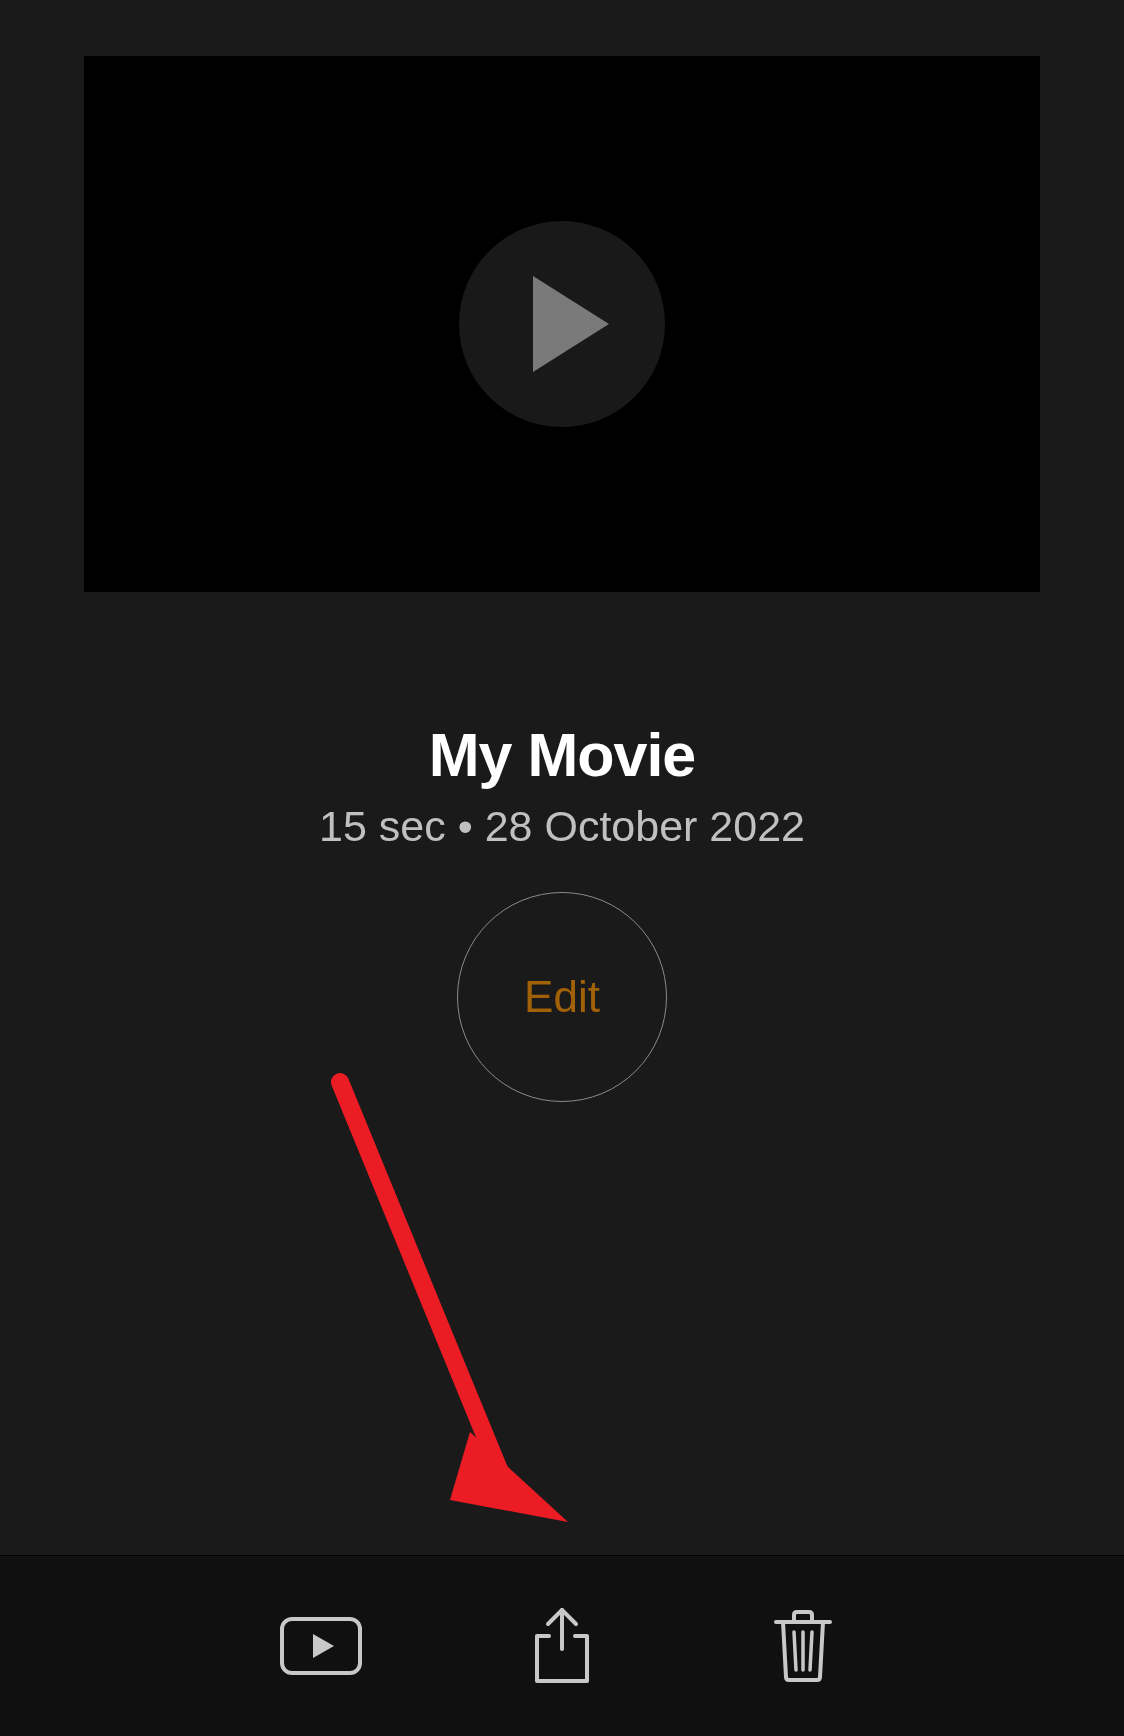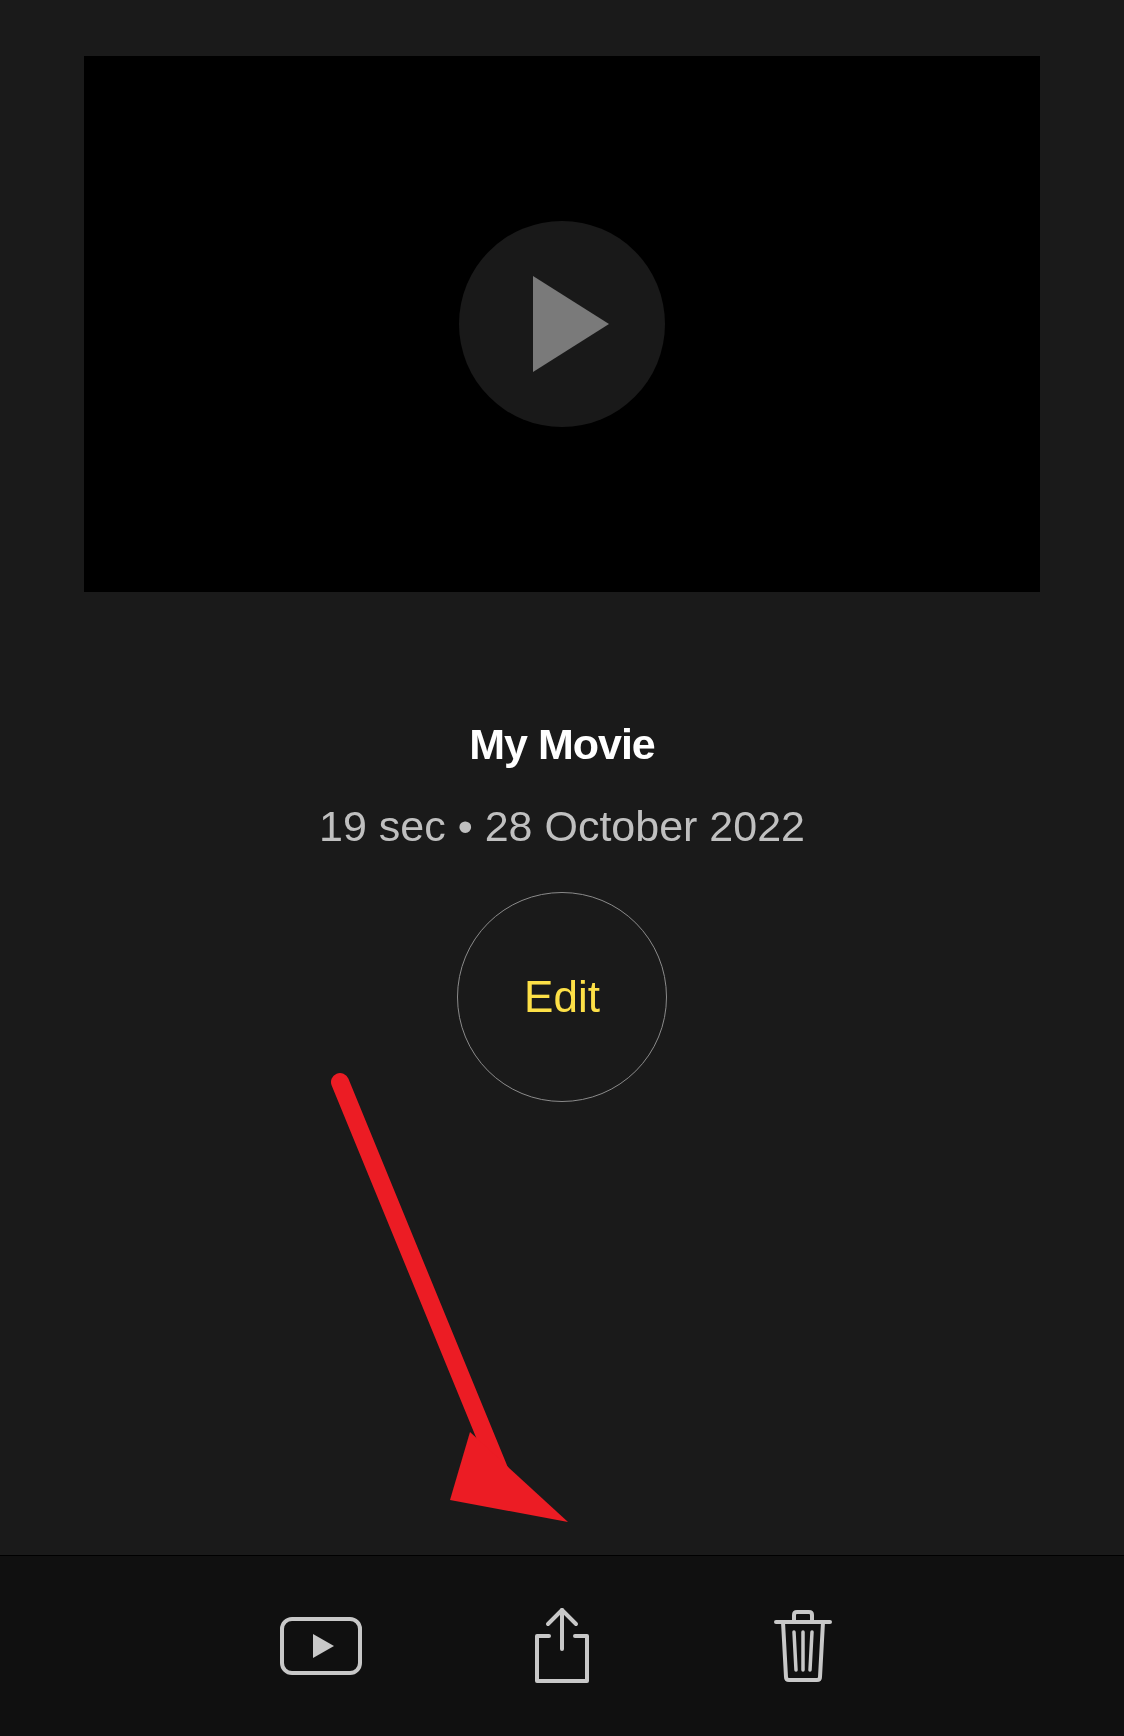--- a/index.html
+++ b/index.html
@@ -43,21 +43,21 @@
       border-left: 76px solid #7a7a7a;
       margin-left: 18px;
     }
     .title {
       position: absolute;
       top: 720px;
       left: 0;
       width: 100%;
       text-align: center;
       color: #ffffff;
-      font-size: 43px;
+      font-size: 61px;
       font-weight: 600;
       letter-spacing: -1px;
     }
     .subtitle {
       position: absolute;
       top: 802px;
       left: 0;
       width: 100%;
       text-align: center;
       color: #c0c0c0;
@@ -67,21 +67,21 @@
     .edit-button {
       position: absolute;
       top: 892px;
       left: 50%;
       transform: translateX(-50%);
       width: 210px;
       height: 210px;
       border-radius: 50%;
       border: 1.5px solid #8a8a8a;
       background: transparent;
-      color: #fde047;
+      color: #a16207;
       font-size: 44px;
       font-weight: 400;
       display: flex;
       align-items: center;
       justify-content: center;
       cursor: pointer;
     }
     .arrow-annotation {
       position: absolute;
       top: 1072px;
@@ -122,21 +122,21 @@
 
 <div class="video-thumbnail">
   <div class="play-overlay">
     <div class="play-triangle"></div>
   </div>
 </div>
 
 <div class="title">My Movie</div>
 
 <div class="subtitle">
-  <span>19 sec</span><span> • </span><span>28 October 2022</span>
+  <span>15 sec</span><span> • </span><span>28 October 2022</span>
 </div>
 
 <button class="edit-button">
   <span>Edit</span>
 </button>
 
 <svg class="arrow-annotation" width="260" height="480">
   <defs>
     <marker id="arrowhead" markerWidth="10" markerHeight="10" refX="5" refY="5" orient="auto">
       <polygon points="0,0 10,5 0,10" fill="#ec1c24"></polygon>

